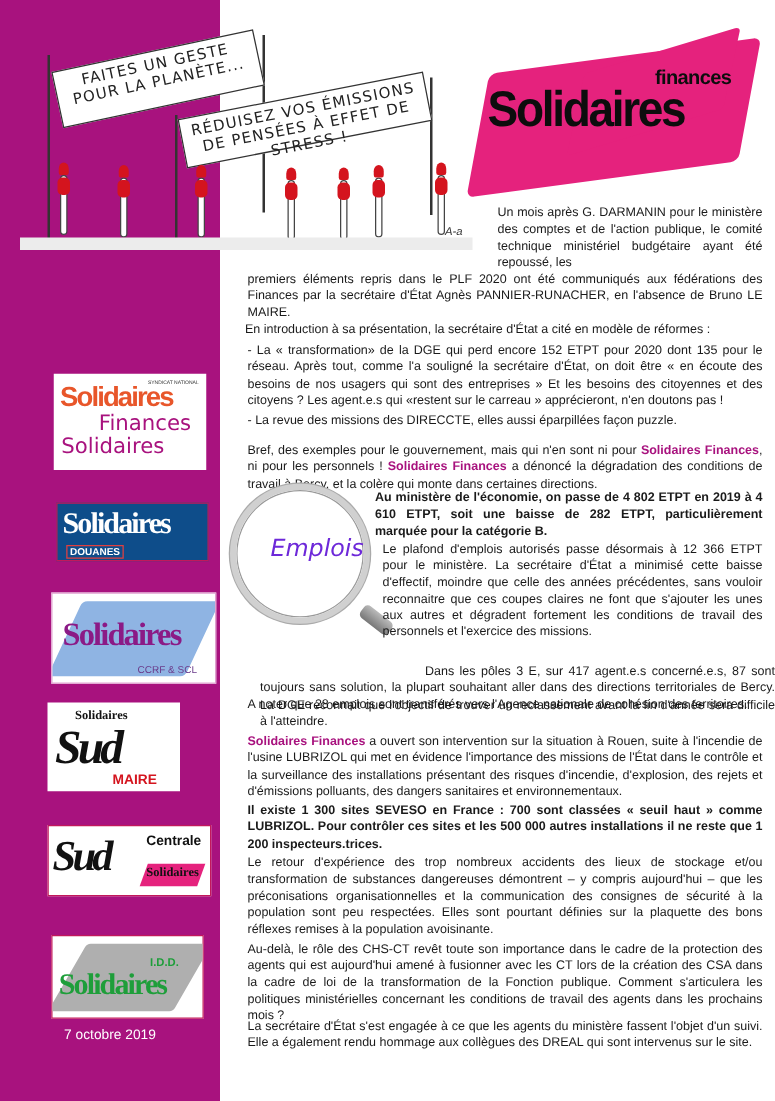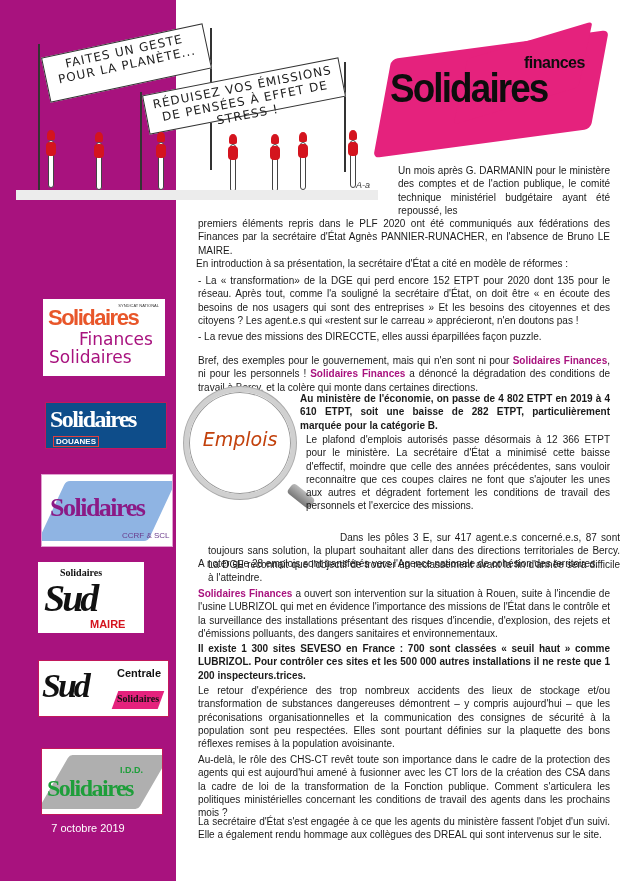--- a/index.html
+++ b/index.html
@@ -36,21 +36,21 @@
   .logo-sfp .b { position: absolute; left: 36px; top: 30px; font-size: 17px; color: #A8127E; font-family: "DejaVu Sans", sans-serif; }
   .logo-sfp .c { position: absolute; left: 6px; top: 48px; font-size: 17px; color: #A8127E; font-family: "DejaVu Sans", sans-serif; }
 
   .logo-douanes { left: 45px; top: 402px; width: 122px; height: 47px; background: #0E4D8A; border: 1px solid #c2185b; }
   .logo-douanes .a { position: absolute; left: 4px; top: 3px; font-weight: bold; font-size: 24px; color: #fff; letter-spacing: -1.5px; font-family: "Liberation Serif", serif; }
   .logo-douanes .b { position: absolute; left: 7px; top: 33px; font-weight: bold; font-size: 8px; color: #fff; border: 1px solid #e04040; padding: 0 2px; }
 
   .logo-ccrf { left: 41px; top: 474px; width: 132px; height: 73px; border: 1px solid #e0a0d0; }
   .logo-ccrf .bg { position: absolute; left: 10px; top: 6px; width: 110px; height: 60px; background: #8FB4E3; transform: skew(-25deg); border-radius: 4px; }
   .logo-ccrf .a { position: absolute; left: 8px; top: 18px; font-weight: bold; font-size: 26px; color: #8B1A86; letter-spacing: -1.5px; font-family: "Liberation Serif", serif; }
-  .logo-ccrf .b { position: absolute; left: 68px; top: 56px; font-size: 8px; color: #6a3a8a; margin-left: 12px; }
+  .logo-ccrf .b { position: absolute; left: 68px; top: 56px; font-size: 8px; color: #6a3a8a; }
 
   .logo-insee { left: 38px; top: 562px; width: 106px; height: 71px; }
   .logo-insee .a { position: absolute; left: 22px; top: 5px; font-weight: bold; font-size: 10px; color: #111; font-family: "Liberation Serif", serif; }
   .logo-insee .b { position: absolute; left: 6px; top: 14px; font-weight: bold; font-style: italic; font-size: 38px; color: #111; letter-spacing: -3px; font-family: "Liberation Serif", serif; }
   .logo-insee .c { position: absolute; left: 52px; top: 56px; font-weight: bold; font-size: 11px; color: #D4141E; }
 
   .logo-centrale { left: 38px; top: 660px; width: 131px; height: 57px; border: 1px solid #c2185b; }
   .logo-centrale .a { position: absolute; left: 3px; top: 6px; font-weight: bold; font-style: italic; font-size: 34px; color: #111; letter-spacing: -3px; font-family: "Liberation Serif", serif; }
   .logo-centrale .b { position: absolute; left: 78px; top: 6px; font-weight: bold; font-size: 11px; color: #111; }
   .logo-centrale .splash { position: absolute; left: 76px; top: 30px; width: 46px; height: 18px; background: #E5227D; transform: skew(-20deg); }
@@ -64,21 +64,21 @@
   .date { position: absolute; left: 0; top: 822px; width: 176px; text-align: center; color: #fff; font-size: 11px; }
 
   
   .text { font-size: 10px; line-height: 13.3px; color: #1a1a1a; text-align: justify; }
   .text b.brand-name { color: #A8127E; }
   .p { position: absolute; }
   .bold { font-weight: bold; }
 
   
   .magnifier { position: absolute; left: 184px; top: 387px; width: 112px; height: 112px; border-radius: 50%; border: 5px solid #d0d0d0; box-shadow: inset 0 0 0 1px #999, 0 0 0 1px #aaa; background: #fff; }
-  .magnifier .label { position: absolute; left: 0; top: 36px; width: 100%; text-align: center; font-family: "DejaVu Sans", sans-serif; font-style: italic; font-size: 19px; color: #c2410c; }
+  .magnifier .label { position: absolute; left: 0; top: 36px; width: 100%; text-align: right; font-family: "DejaVu Sans", sans-serif; font-style: italic; font-size: 19px; color: #6d28d9; }
   .handle { position: absolute; left: 287px; top: 490px; width: 28px; height: 12px; background: linear-gradient(#bbb, #777); border-radius: 4px; transform: rotate(38deg); }
 </style>
 </head>
 <body>
 
 <div class="sidebar"></div>
 
 <div class="cartoon">
   <div class="pole" style="left:22px; top:44px; height:150px;"></div>
   <div class="pole" style="left:194px; top:28px; height:142px;"></div>

